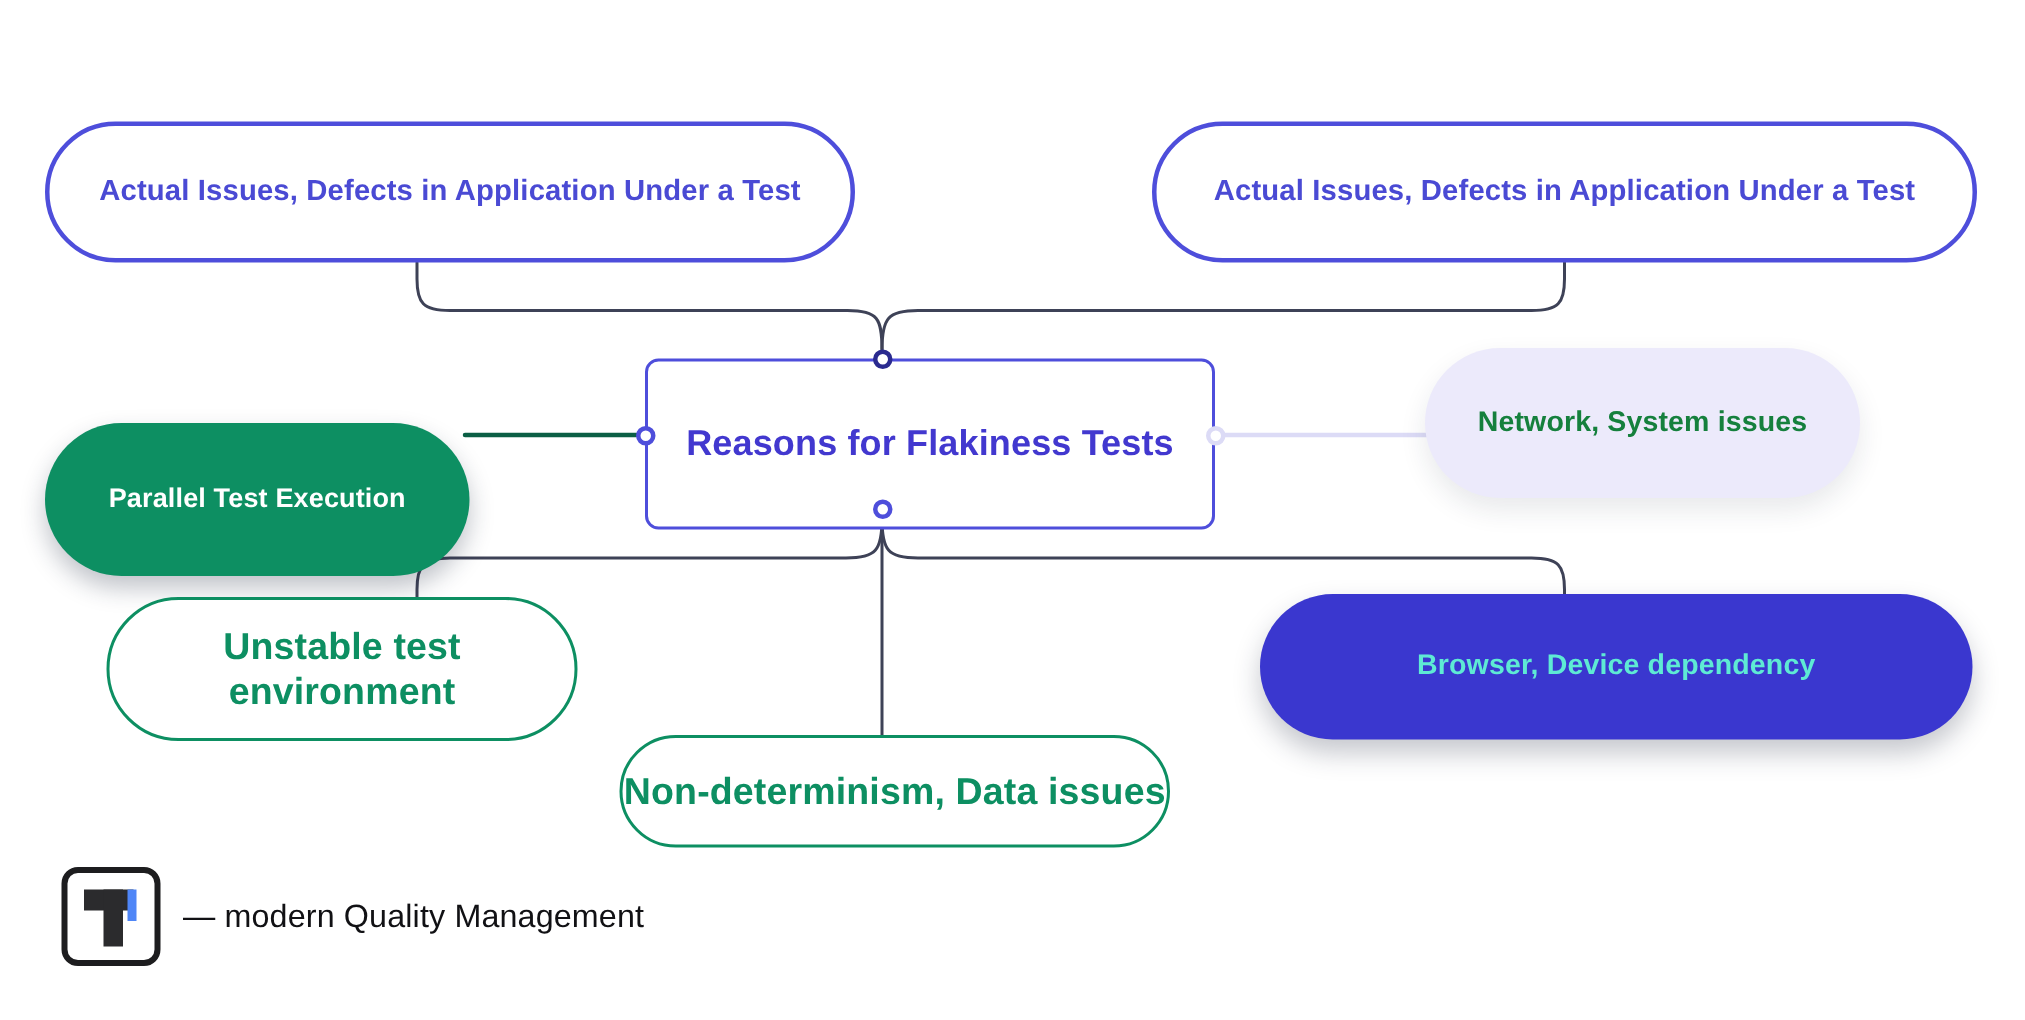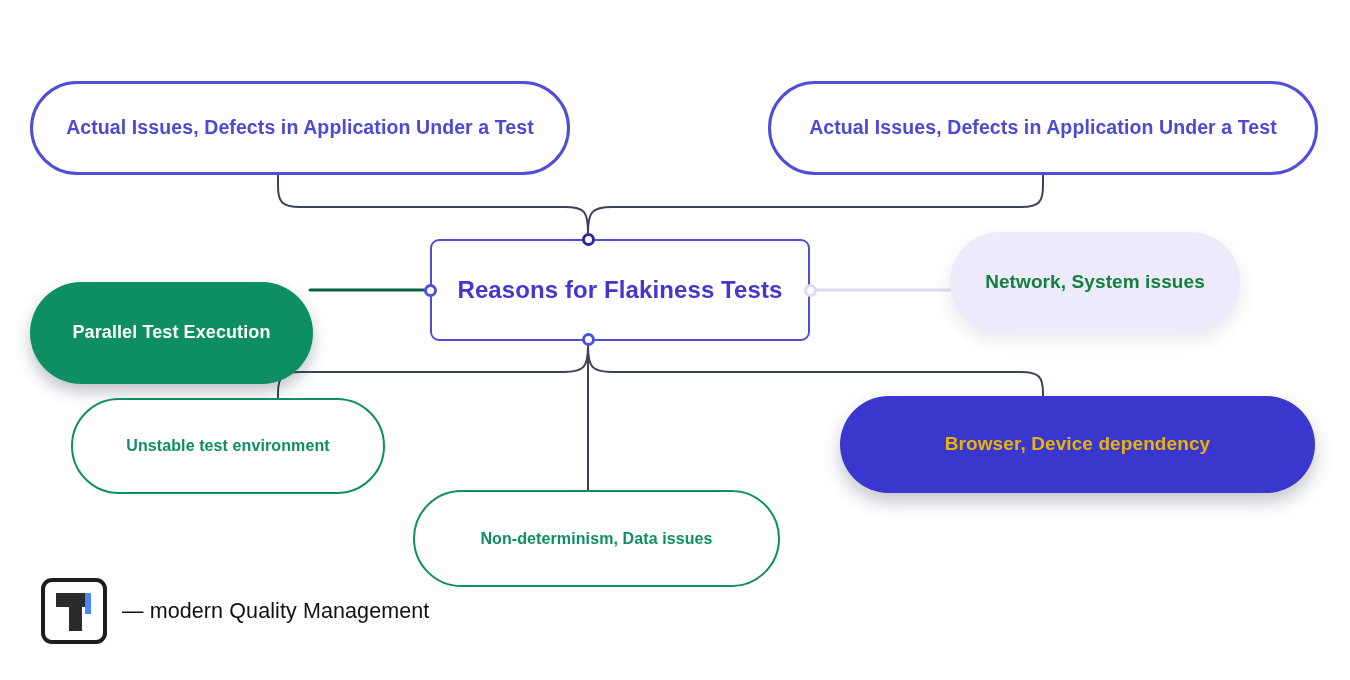--- a/index.html
+++ b/index.html
@@ -77,28 +77,28 @@
     font-size: 19px;
     box-shadow: 0 8px 18px rgba(30,40,60,.10);
   }
 
   
   .node-outline-green {
     background: #ffffff;
     border: 2.5px solid #0d8f62;
     border-radius: 60px;
     color: #0d8f62;
-    font-size: 16px;
+    font-size: 25px;
   }
 
   
   .node-fill-indigo {
     background: #3a37cf;
     border-radius: 60px;
-    color: #eab308;
+    color: #5eead4;
     font-size: 19px;
     box-shadow: 0 9px 18px rgba(30,40,60,.26);
   }
 
   
   .handle {
     position: absolute;
     width: 13px;
     height: 13px;
     border-radius: 50%;
@@ -198,29 +198,29 @@
   </div>
 
   <div class="node node-fill-pale" style="left:950px; top:232px; width:290px; height:100px;">
     <span>Network, System issues</span>
   </div>
 
   <div class="node node-outline-green" style="left:71px; top:398px; width:314px; height:96px;">
     <span>Unstable test environment</span>
   </div>
 
-  <div class="node node-outline-green" style="left:413px; top:490px; width:367px; height:97px;">
+  <div class="node node-outline-green" style="left:413px; top:490px; width:367px; height:75px;">
     <span>Non-determinism, Data issues</span>
   </div>
 
   <div class="node node-fill-indigo" style="left:840px; top:396px; width:475px; height:97px;">
     <span>Browser, Device dependency</span>
   </div>
 
-  <div class="node node-center" style="left:430px; top:239px; width:380px; height:102px;">
+  <div class="node node-center" style="left:430px; top:239px; width:380px; height:114px;">
     <span>Reasons for  Flakiness Tests</span>
   </div>
 
   <div class="handle handle-top" style="left:581.5px; top:233px;"></div>
   <div class="handle handle-bottom" style="left:581.5px; top:333px;"></div>
   <div class="handle handle-left" style="left:423.5px; top:283.5px;"></div>
   <div class="handle handle-right" style="left:803.5px; top:283.5px;"></div>
 
   <div id="footer">
     <div id="logo-box">

